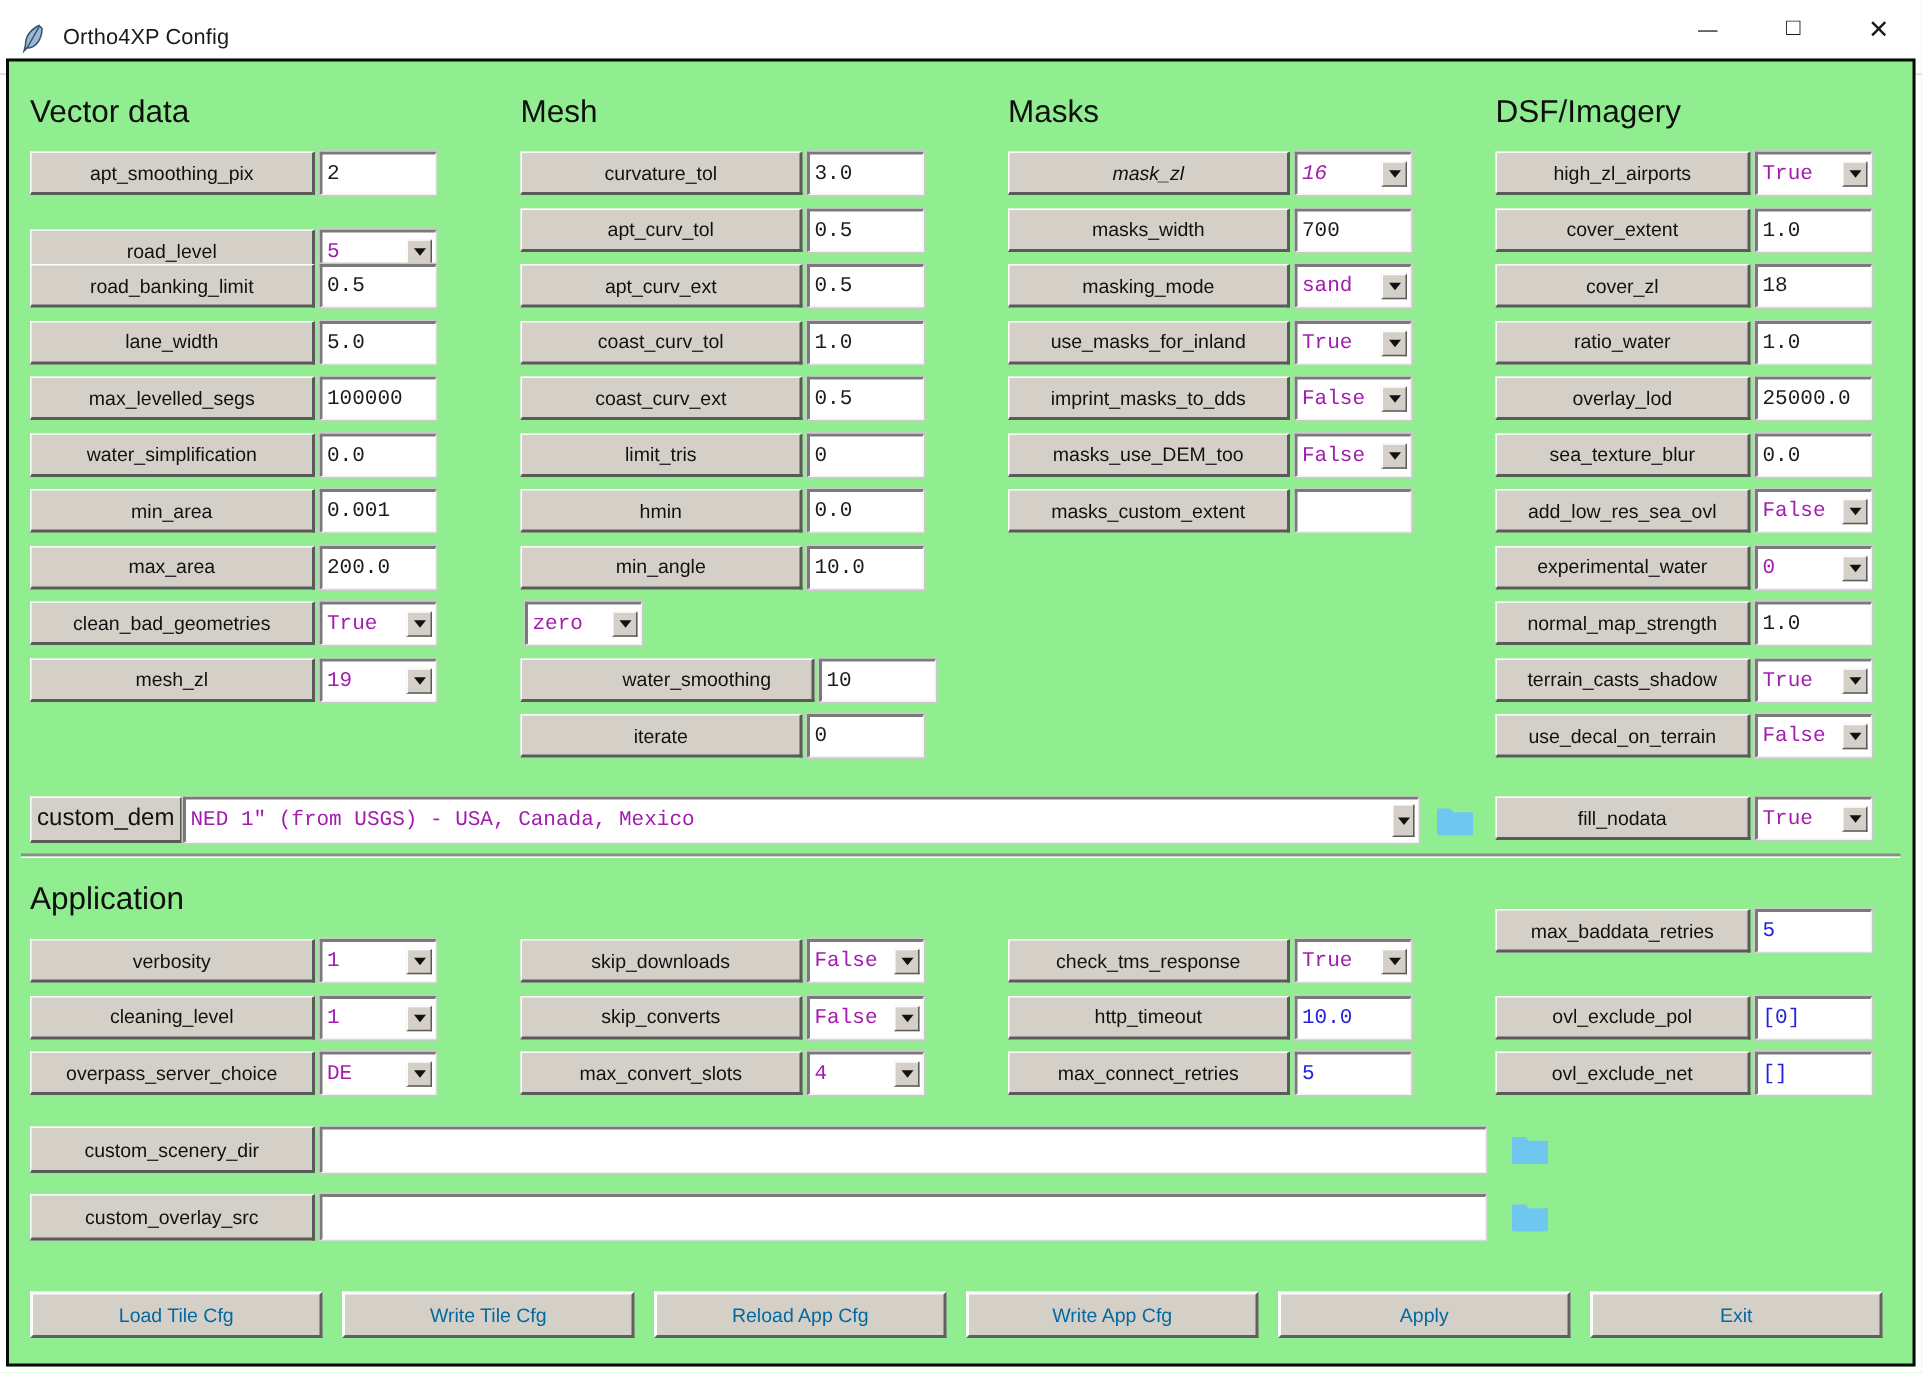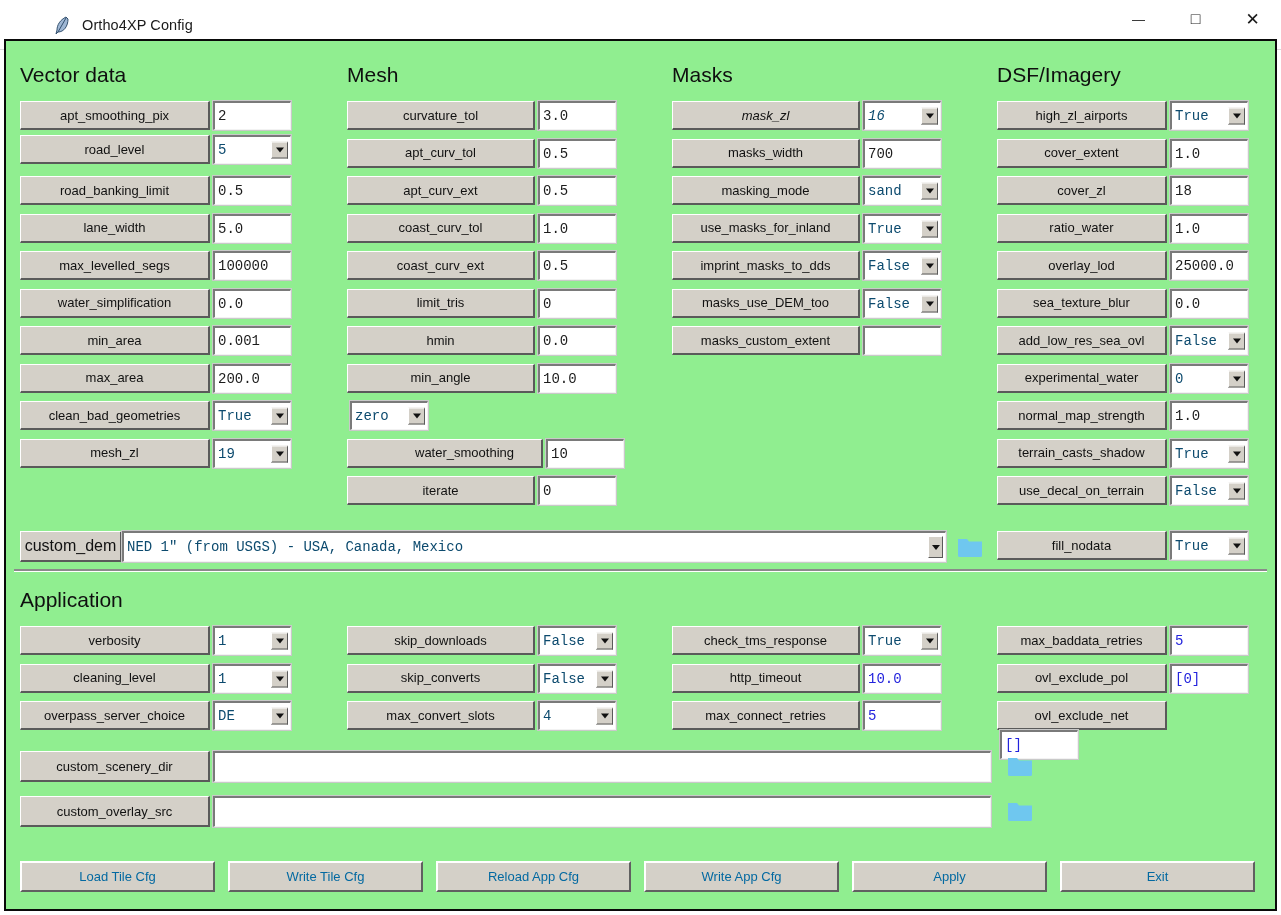--- a/index.html
+++ b/index.html
@@ -12,21 +12,20 @@
   }
 
   
   #titlebar {
     height: 50px;
     background: #ffffff;
     display: flex;
     align-items: center;
     border-bottom: 1px solid #d9d9d9;
     position: relative;
-    padding-left: 40px;
   }
   #app-icon {
     width: 16px; height: 18px;
     margin-left: 14px; margin-right: 12px;
     position: relative;
     flex: 0 0 auto;
   }
   #app-icon svg { display:block; }
   #title-text {
     font-size: 14.5px;
@@ -122,21 +121,21 @@
     background: #ffffff;
     border-top: 2px solid #7a7a7a;
     border-left: 2px solid #7a7a7a;
     border-right: 1px solid #f2f2f2;
     border-bottom: 1px solid #f2f2f2;
     outline: 1px solid #c9c9c9;
     position: relative;
     display: flex; align-items: center;
     font-family: "Liberation Mono", monospace;
     font-size: 14px;
-    color: #0c4a6e;
+    color: #a21caf;
     padding: 0 3px;
     overflow: hidden;
     white-space: nowrap;
     cursor: default;
     flex: 0 0 auto;
   }
   .combo .arrowbox {
     position: absolute;
     right: 2px; top: 50%;
     transform: translateY(-50%);
@@ -215,21 +214,21 @@
   <div class="section-title" style="left:666px; top:22px;">Masks</div>
   <div class="section-title" style="left:991px; top:22px;">DSF/Imagery</div>
 
   <div id="col-vector">
       <div class="row" style="left: 14px; top: 60px;">
         <div class="lbl-btn" style="width: 190px;">apt_smoothing_pix</div>
         <div class="entry" style="width: 78px; margin-left: 3px;">
           <span class="val">2</span>
         </div>
       </div>
-      <div class="row" style="left: 14px; top: 94px;">
+      <div class="row" style="left: 14px; top: 112px;">
         <div class="lbl-btn" style="width: 190px;">road_level</div>
         <div class="combo" style="width: 78px; margin-left: 3px;">
           <span class="val">5</span>
           <span class="arrowbox">
             <i></i>
           </span>
         </div>
       </div>
       <div class="row" style="left: 14px; top: 135px;">
         <div class="lbl-btn" style="width: 190px;">road_banking_limit</div>
@@ -605,33 +604,33 @@
         </div>
       </div>
       <div class="row" style="left: 666px; top: 660px;">
         <div class="lbl-btn" style="width: 188px;">max_connect_retries</div>
         <div class="entry blue" style="width: 78px; margin-left: 3px;">
           <span class="val">5</span>
         </div>
       </div>
     </div>
   <div id="app-col4">
-      <div class="row" style="left: 991px; top: 585px;">
+      <div class="row" style="left: 991px; top: 565px;">
         <div class="lbl-btn" style="width: 170px;">max_baddata_retries</div>
         <div class="entry blue" style="width: 78px; margin-left: 3px;">
           <span class="val">5</span>
         </div>
       </div>
       <div class="row" style="left: 991px; top: 622.5px;">
         <div class="lbl-btn" style="width: 170px;">ovl_exclude_pol</div>
         <div class="entry blue" style="width: 78px; margin-left: 3px;">
           <span class="val">[0]</span>
         </div>
       </div>
-      <div class="row" style="left: 991px; top: 660px; flex-direction: column;">
+      <div class="row" style="left: 991px; top: 660px;">
         <div class="lbl-btn" style="width: 170px;">ovl_exclude_net</div>
         <div class="entry blue" style="width: 78px; margin-left: 3px;">
           <span class="val">[]</span>
         </div>
       </div>
     </div>
 
   <div id="path-rows">
       <div class="row" style="left: 14px; top: 710px; height: 31px;">
         <div class="lbl-btn" style="width: 190px; height: 31px;">custom_scenery_dir</div>

